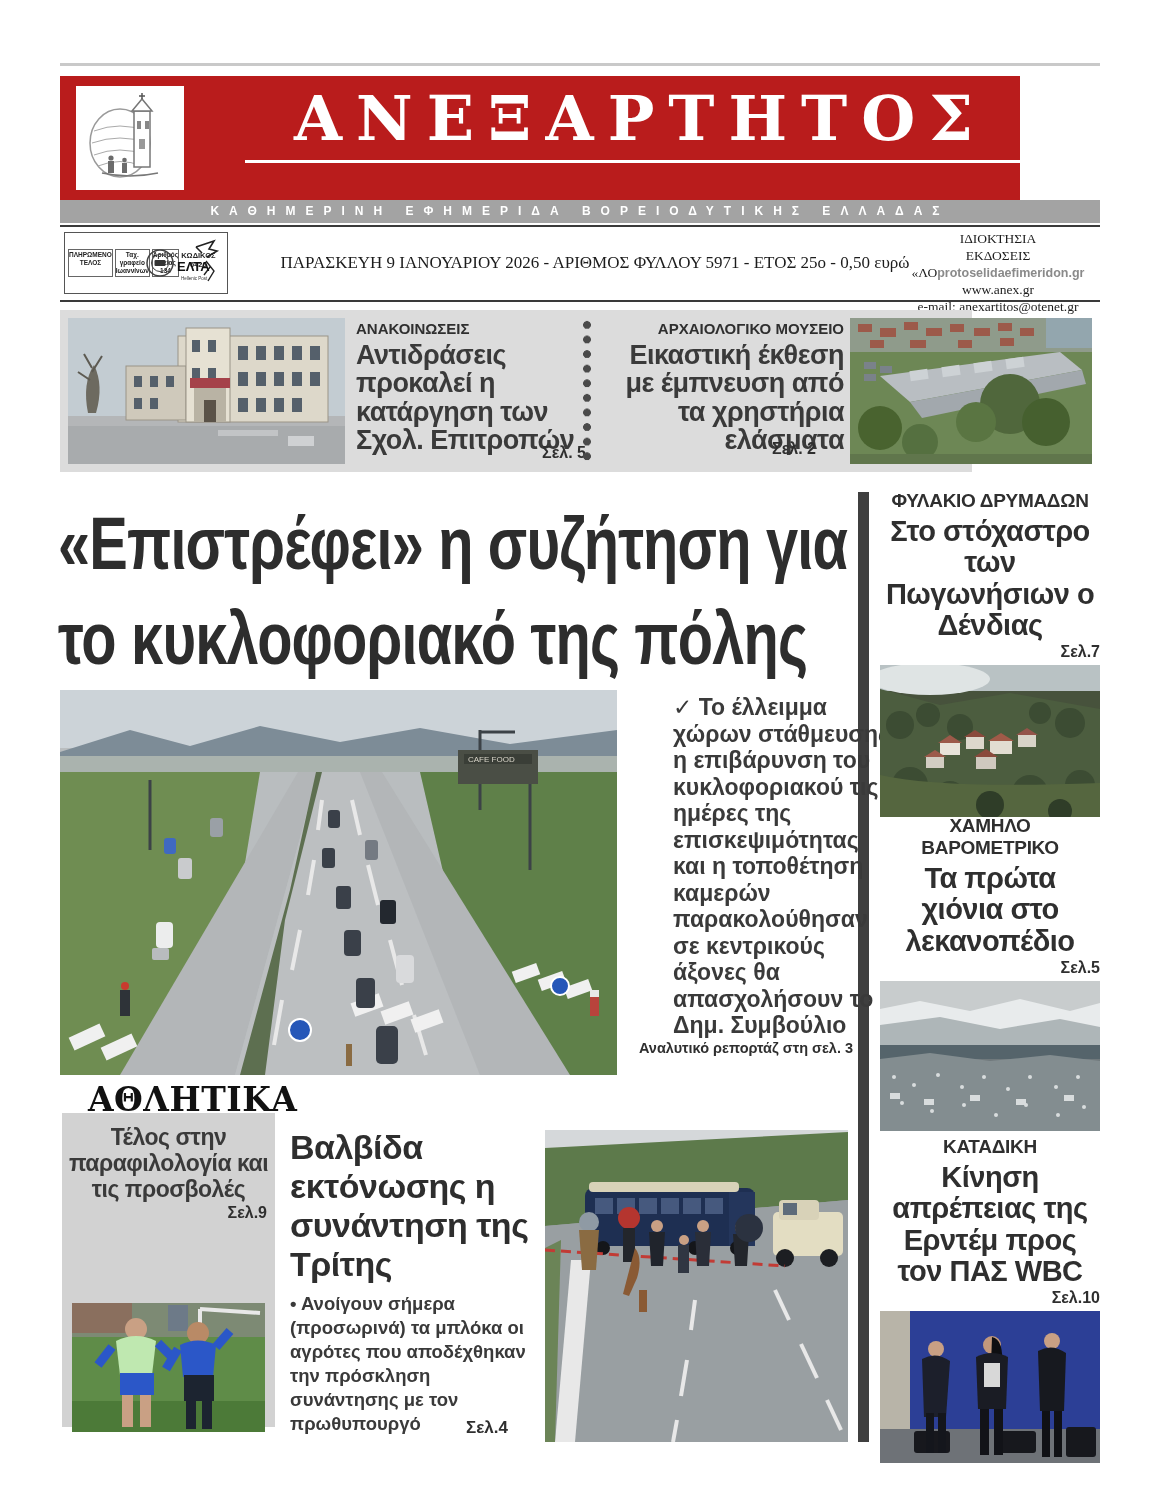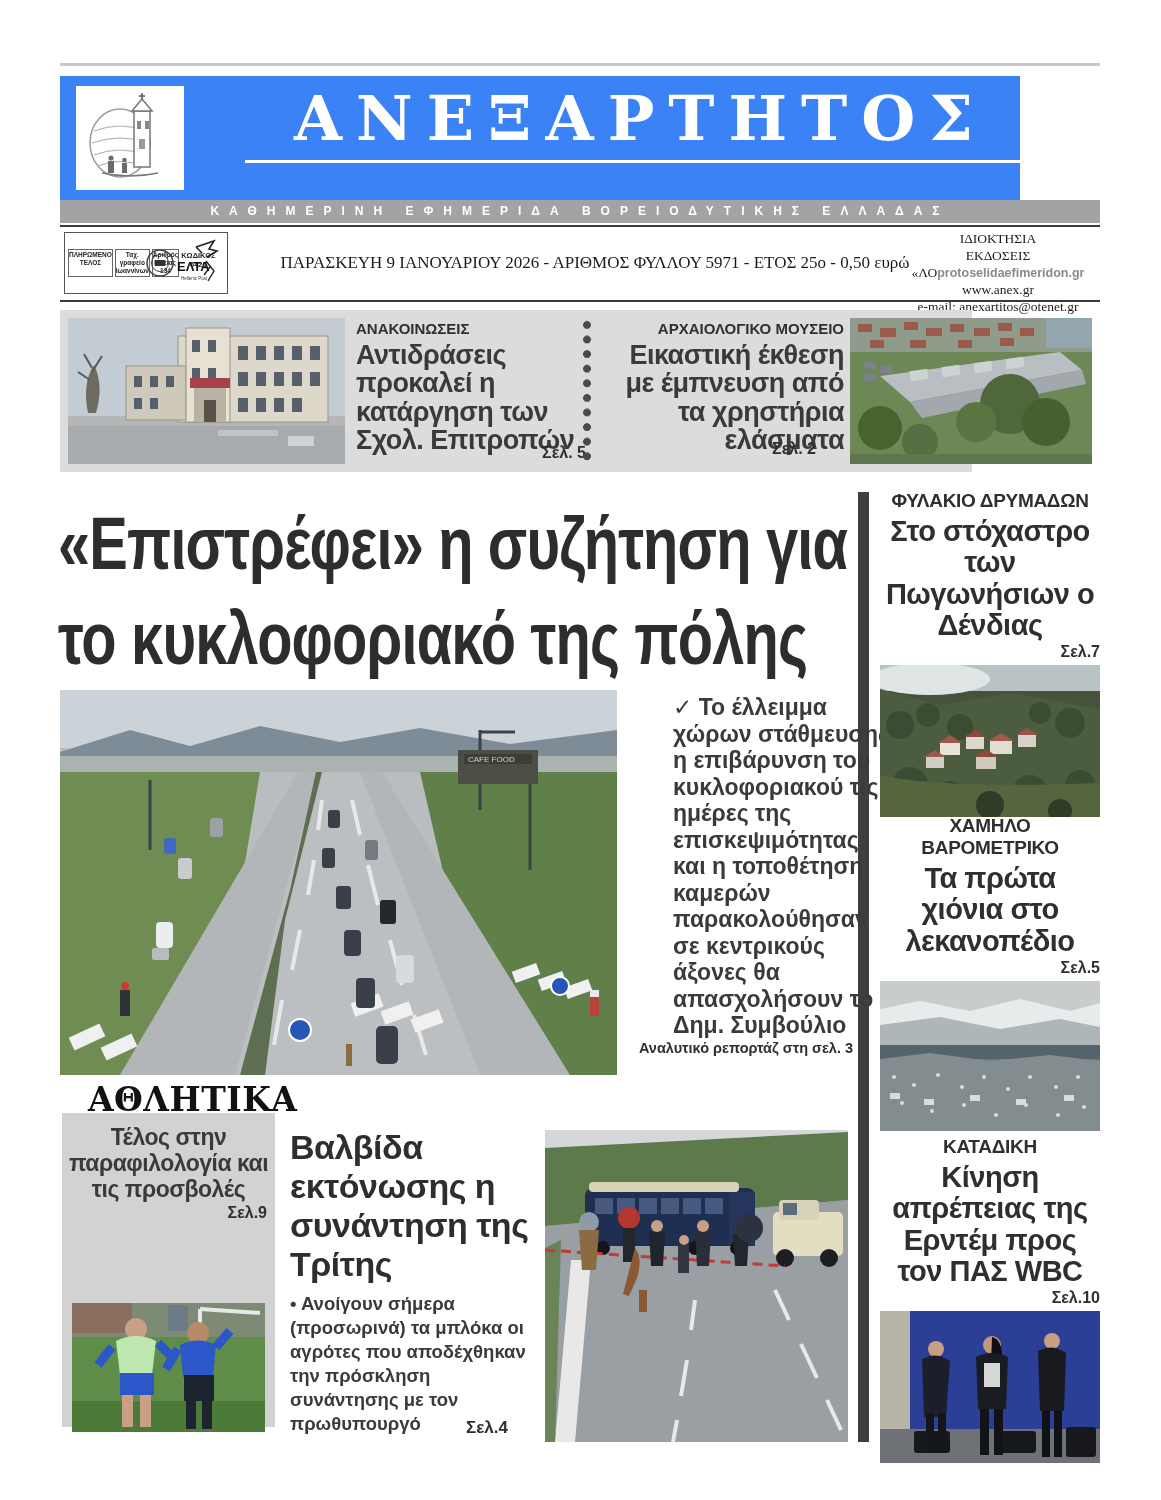--- a/index.html
+++ b/index.html
@@ -2,21 +2,21 @@
 <html lang="el"><head>
 <meta charset="utf-8">
 <style>
   html,body{margin:0;padding:0;background:#ffffff;}
   body{width:1161px;height:1500px;font-family:"Liberation Sans","DejaVu Sans",sans-serif;-webkit-font-smoothing:antialiased;}
   .page{position:relative;width:1161px;height:1500px;background:#fff;overflow:hidden;}
   .abs{position:absolute;}
 
   
   .toprule{left:60px;top:63px;width:1040px;height:3px;background:#c9c9c9;}
-  .masthead{left:60px;top:76px;width:960px;height:124px;background:#3b82f6;}
+  .masthead{left:60px;top:76px;width:960px;height:124px;background:#b91c1c;}
   .logo-box{left:16px;top:10px;width:108px;height:104px;background:#ffffff;display:flex;align-items:center;justify-content:center;}
   .mast-title{left:128px;top:6px;width:905px;text-align:center;color:#fff;
     font-family:"DejaVu Serif","Liberation Serif",serif;font-weight:700;font-size:62px;letter-spacing:14px;white-space:nowrap;}
   .mast-rule{left:185px;top:84px;width:830px;height:3px;background:#ffffff;}
   .mast-sub{left:128px;top:92px;width:905px;text-align:center;color:#fff;
     font-family:"DejaVu Serif","Liberation Serif",serif;font-size:22px;letter-spacing:20px;white-space:nowrap;}
   .tagline{left:60px;top:200px;width:1040px;height:23px;background:#a3a3a3;color:#ffffff;
     font-weight:700;font-size:12px;letter-spacing:10px;text-align:center;line-height:23px;white-space:nowrap;}
 
   

